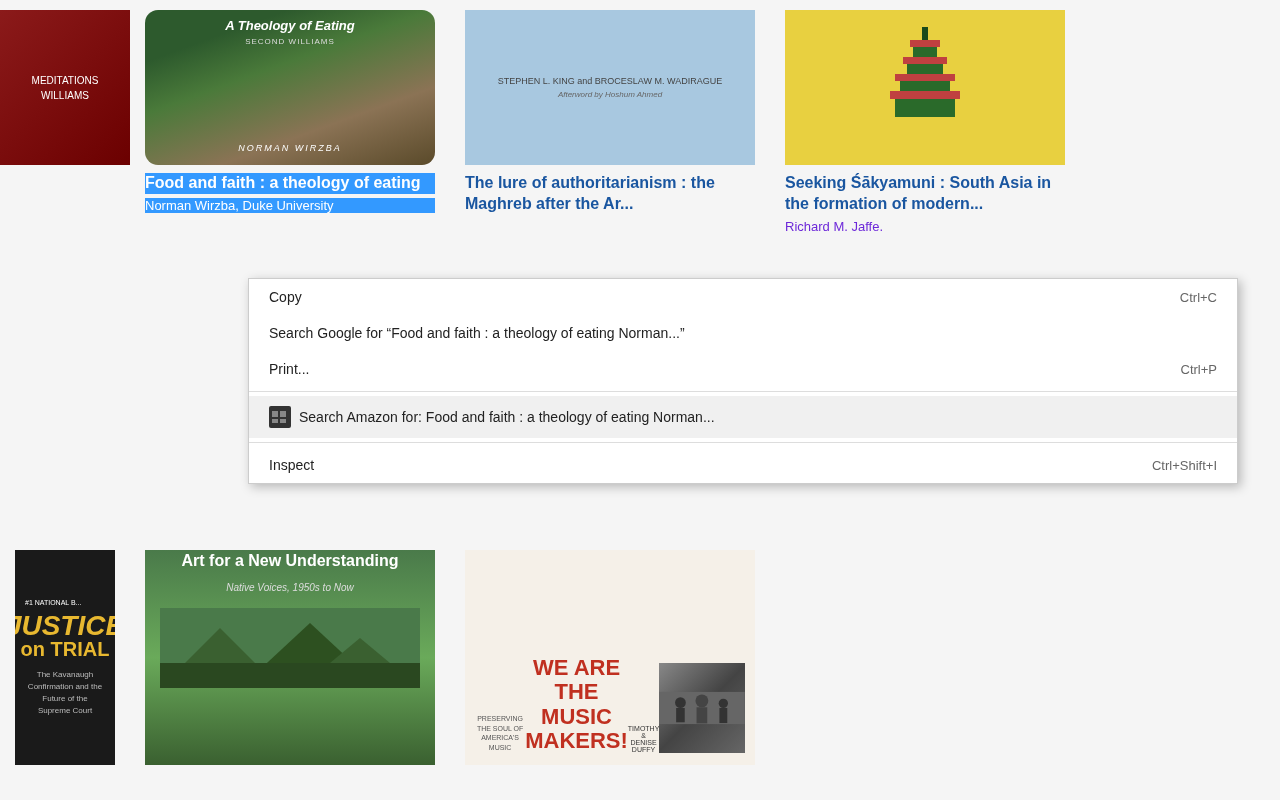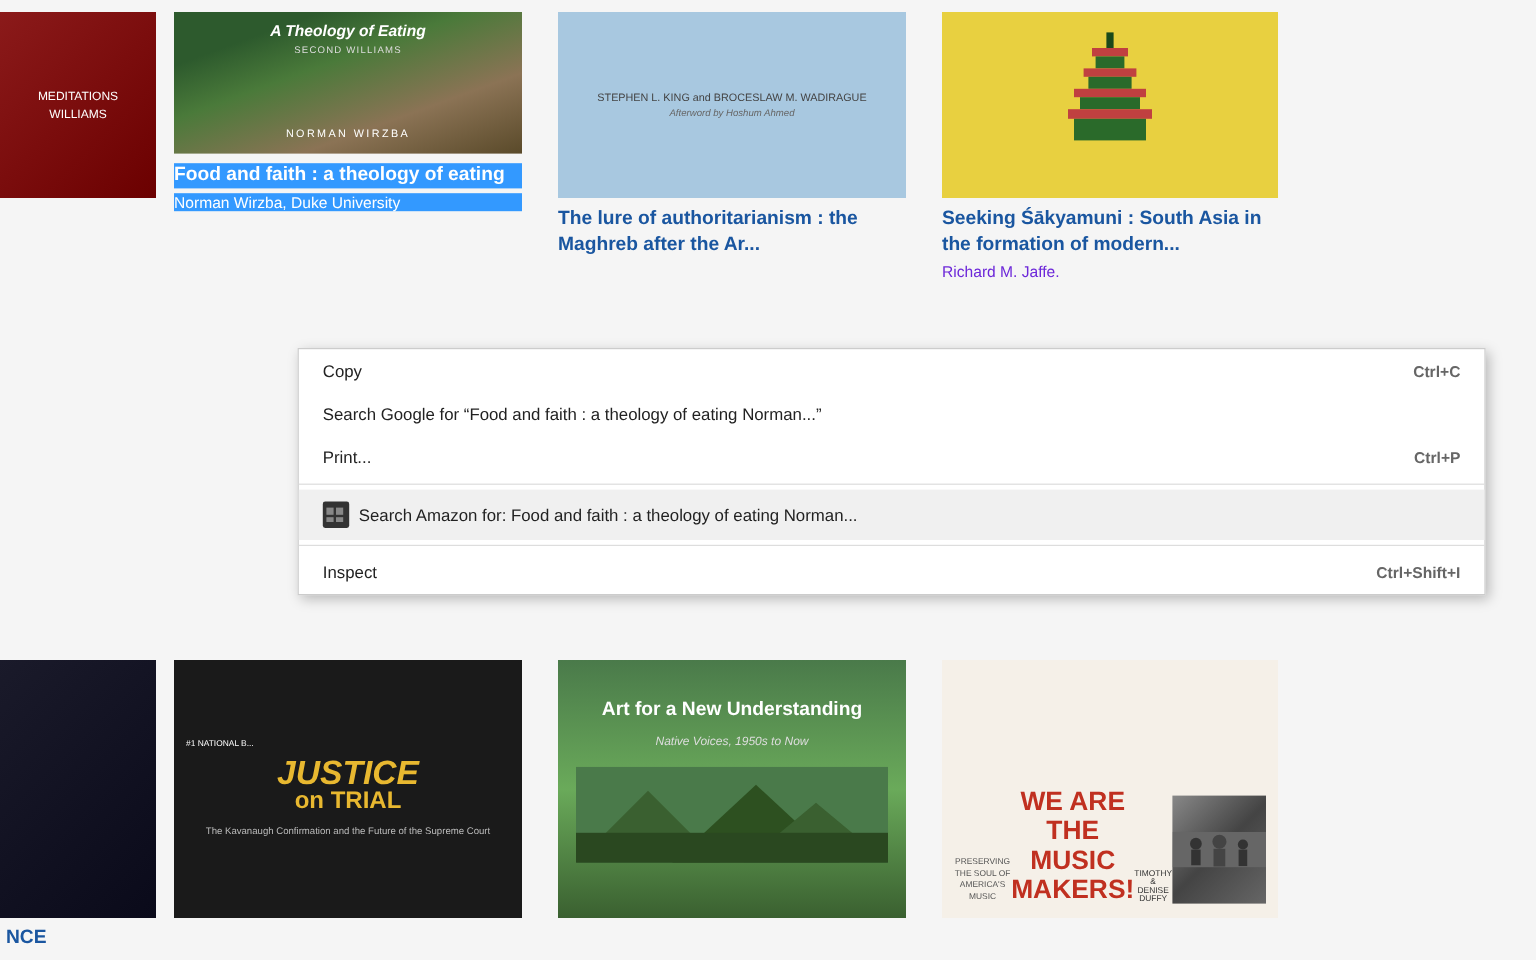--- a/index.html
+++ b/index.html
@@ -52,21 +52,21 @@
       gap: 0;
       position: absolute;
       top: 540px;
       left: 0;
       right: 0;
     }
 
     
     .context-menu {
       position: absolute;
-      top: 290px;
+      top: 278px;
       left: 248px;
       width: 990px;
       background: white;
       border: 1px solid #ccc;
       box-shadow: 3px 3px 10px rgba(0,0,0,0.25);
       z-index: 1000;
       font-size: 14px;
     }
 
     .context-menu-item {
@@ -84,21 +84,20 @@
 
     .context-menu-separator {
       height: 1px;
       background: #ddd;
       margin: 4px 0;
     }
 
     .shortcut {
       color: #666;
       font-size: 13px;
-      font-weight: bold;
     }
 
     .amazon-icon {
       width: 22px;
       height: 22px;
       background: #333;
       display: inline-flex;
       align-items: center;
       justify-content: center;
       margin-right: 8px;
@@ -127,21 +126,21 @@
     }
 
     .art-cover {
       background: linear-gradient(180deg, #4a7a4a 0%, #6aaa5a 50%, #3a6030 100%);
       color: white;
       display: flex;
       flex-direction: column;
       justify-content: flex-start;
       align-items: center;
       text-align: center;
-      padding: 32px 10px 10px;
+      padding: 1px 10px 10px;
       height: 100%;
     }
 
     .music-cover {
       background: #f5f0e8;
       color: #222;
       display: flex;
       flex-direction: row;
       justify-content: flex-start;
       align-items: flex-end;
@@ -167,28 +166,29 @@
     }
 
     .cell-0 {
       padding: 10px 5px 10px 0;
       overflow: hidden;
     }
 
     
     .theology-cover-img {
       width: 100%;
-      height: 118px;
+      height: 155px;
       background: linear-gradient(160deg, #2d5a2d 20%, #4a7a3a 40%, #8B7355 70%, #5a4a2a 100%);
       position: relative;
       display: flex;
       flex-direction: column;
       justify-content: space-between;
       padding: 8px;
       color: white;
+      border-radius: 13px;
     }
 
     
     .lure-cover-img {
       width: 100%;
       height: 155px;
       background: #a8c8e0;
       display: flex;
       align-items: center;
       justify-content: center;
@@ -219,21 +219,21 @@
       </div>
     </div>
 
     <div class="cell">
       <div class="theology-cover-img">
         <div style="text-align:center;">
           <div style="font-size:13px; font-style:italic; color:#fff; font-weight:bold; line-height:1.3;">A Theology of Eating</div>
           <div style="font-size:8px; color:#ddd; letter-spacing:1px; margin-top:2px;">SECOND WILLIAMS</div>
         </div>
         <div style="text-align:center; padding-bottom:4px;">
-          <div style="font-size:9px; color:#fff; letter-spacing:2px;">NORMAN WIRZBA</div>
+          <div style="font-size:9px; color:#fff; letter-spacing:2px;font-style:italic;">NORMAN WIRZBA</div>
         </div>
       </div>
       <div style="margin-top:8px;">
         <a href="#" class="book-title-link selected">Food and faith : a theology of eating</a>
         <div class="book-author selected">Norman Wirzba, Duke University</div>
       </div>
     </div>
 
     <div class="cell">
       <div class="lure-cover-img">
@@ -269,27 +269,20 @@
       </div>
       <div style="margin-top:8px;">
         <a href="#" class="book-title-link">Seeking Śākyamuni : South Asia in the formation of modern...</a>
         <div class="book-author">Richard M. Jaffe.</div>
       </div>
     </div>
   </div>
 
   <div class="bottom-row">
 
-    <div style="padding: 10px 0; overflow:hidden;">
-      <div style="width:130px; height:215px; background: linear-gradient(135deg, #1a1a2a 0%, #0a0a1a 100%); display:flex; align-items:center; justify-content:center; overflow:hidden;">
-      </div>
-      <div style="margin-top:8px; padding-left:5px;">
-        <div style="color:#1a56a0; font-size:16px; font-weight:bold;">NCE</div>
-      </div>
-    </div>
 
     <div style="padding:10px 15px;">
       <div style="width:100%; height:215px; overflow:hidden;">
         <div class="justice-cover">
           <div style="font-size:7px; color:#fff; align-self:flex-start; margin-bottom:4px;">#1 NATIONAL B...</div>
           <div>
             <div style="font-size:28px; font-weight:900; color:#e8b830; font-style:italic;">JUSTICE</div>
             <div style="font-size:20px; font-weight:900; color:#e8b830; font-style:italic; margin-top:-4px;">
               <span style="font-style:normal; color:#e8b830;">on TRIAL</span>
             </div>

